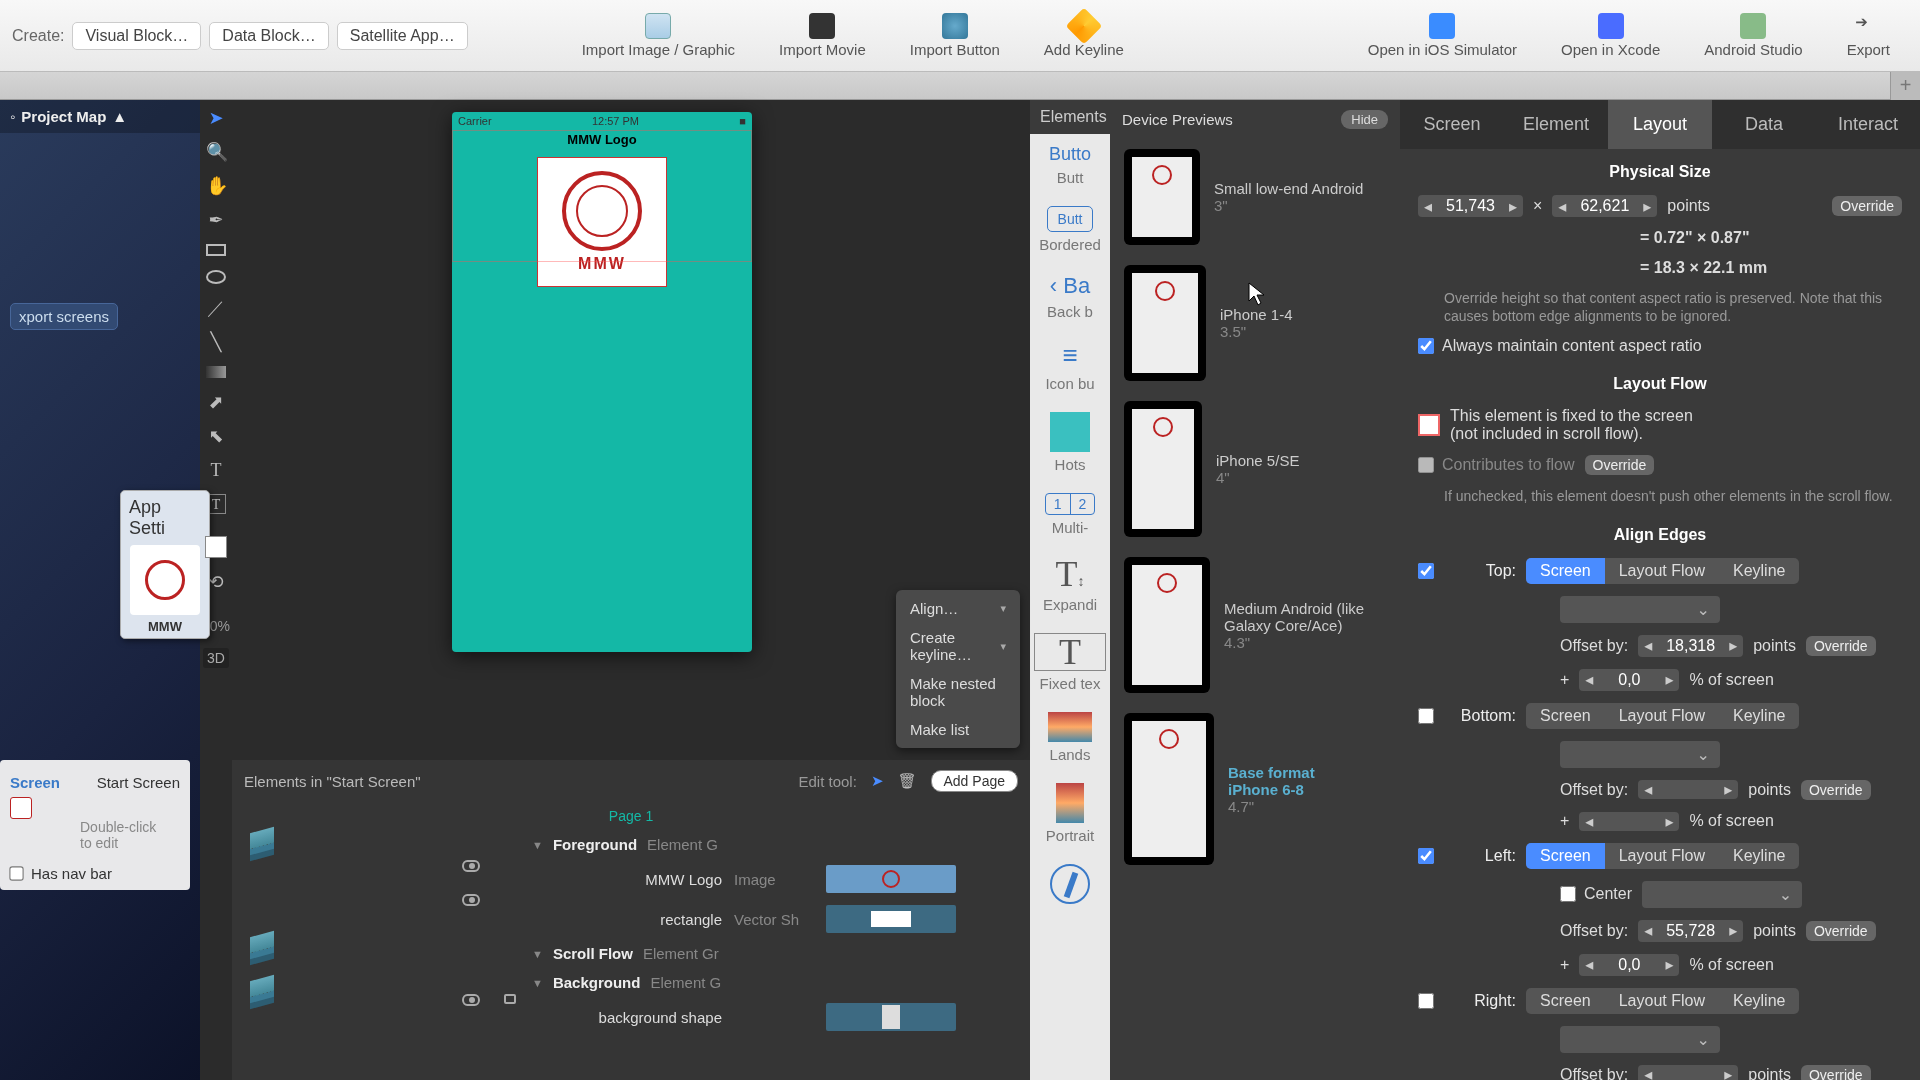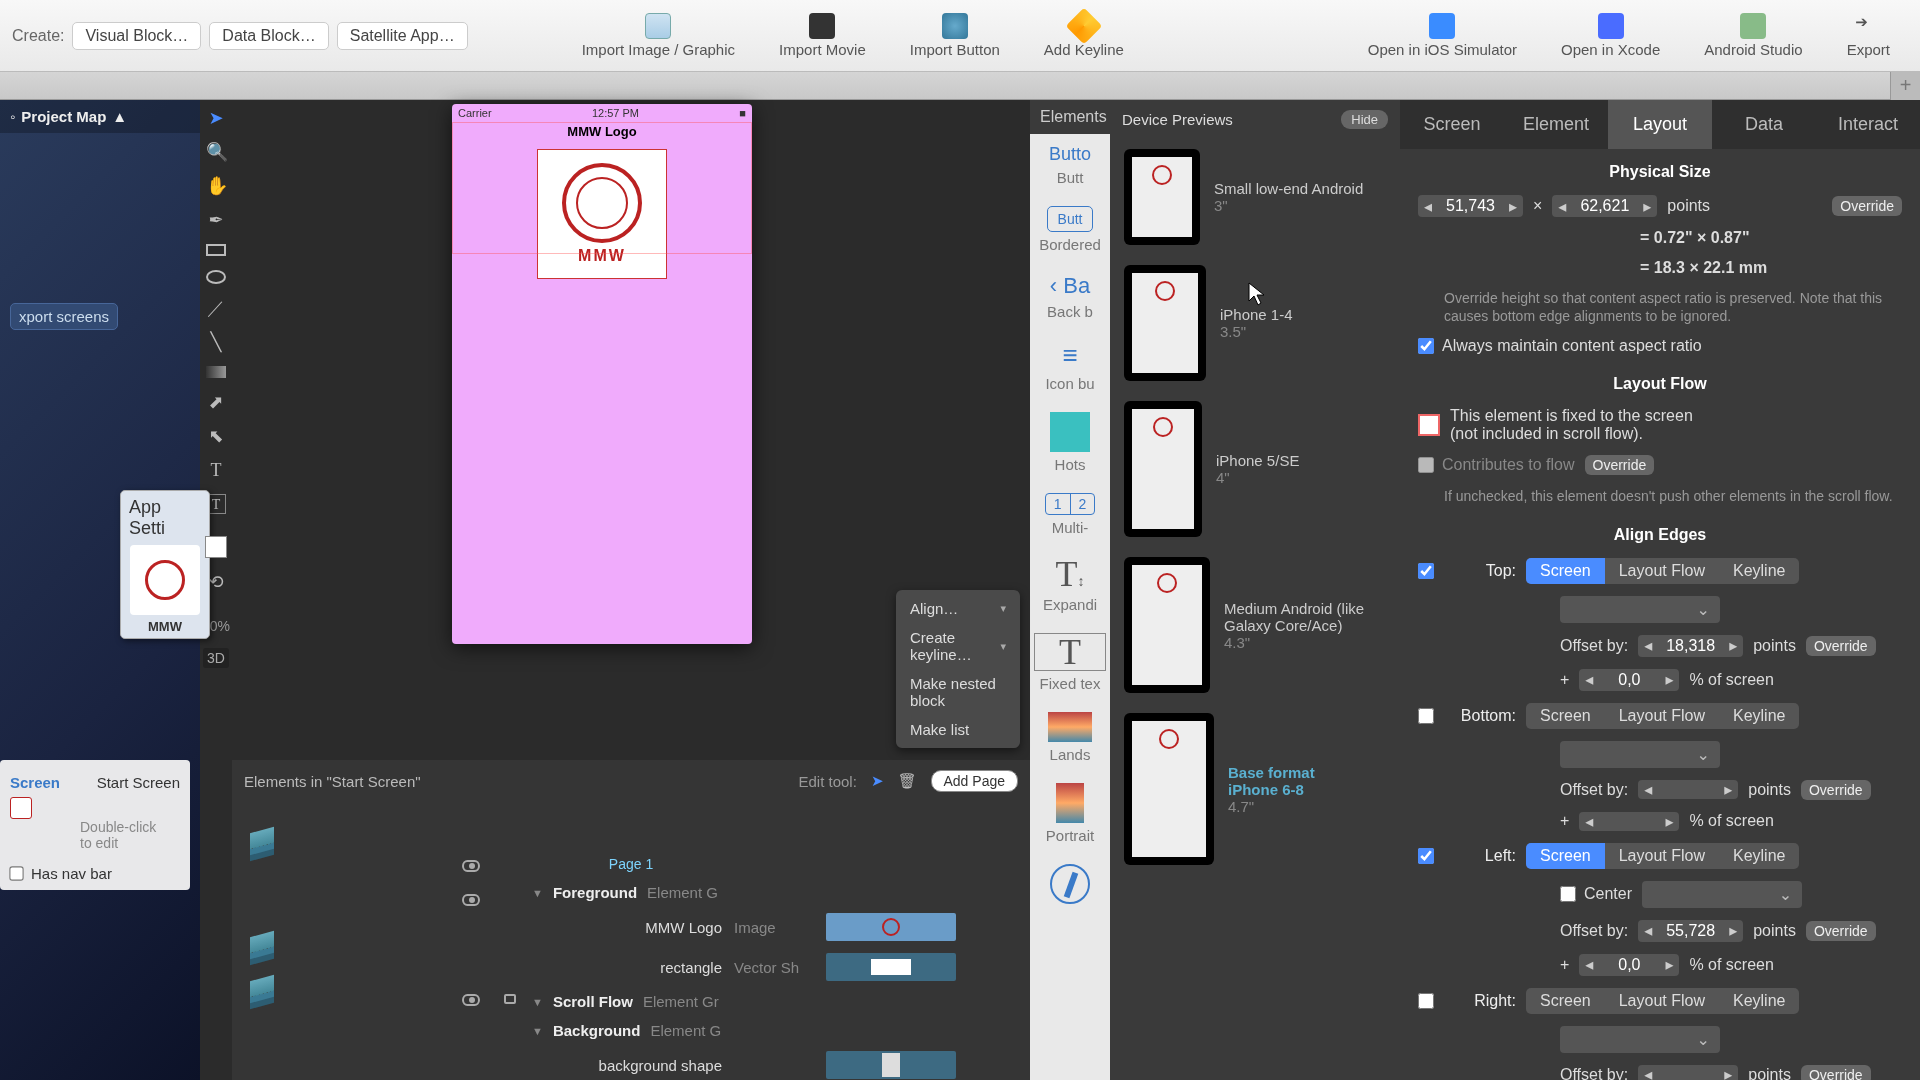--- a/index.html
+++ b/index.html
@@ -45,40 +45,40 @@
 .tool-strip .t { width:20px; height:20px; color:#bbb; font-size:18px; text-align:center; line-height:20px;}
 .tool-strip .t.rect { border:2px solid #bbb; height:12px;}
 .tool-strip .t.oval { border:2px solid #bbb; border-radius:50%; height:14px;}
 .tool-strip .sw { width:22px; height:22px; background:#fff; border:1px solid #888; margin-top:8px; position:relative;}
 .tool-strip .sw::after{content:"";position:absolute;left:-6px;top:6px;width:22px;height:22px;background:#000;z-index:-1;}
 .tool-strip .zoom { color:#999; font-size:14px; margin-top:12px;}
 .tool-strip .three-d { background:#222; color:#aaa; font-size:14px; padding:2px 4px; border-radius:3px;}
 
 
 .canvas-wrap { flex:1; background:#2b2b2b; position:relative;}
-.device { position:absolute; left:220px; top:4px; width:300px; height:540px; background:#f0abfc; border-radius:4px; box-shadow:0 4px 20px rgba(0,0,0,.6);}
+.device { position:absolute; left:220px; top:12px; width:300px; height:540px; background:#14b8a6; border-radius:4px; box-shadow:0 4px 20px rgba(0,0,0,.6);}
 .device .status { height:18px; display:flex; justify-content:space-between; align-items:center; padding:0 6px; font-size:11px; color:#333;}
 .device .title { text-align:center; font-size:13px; font-weight:600; padding:2px 0 6px;}
 .device .logo-box { width:130px; height:130px; margin:4px auto; border:1px solid #c33; background:#fff; display:flex; flex-direction:column; align-items:center; justify-content:center; gap:4px;}
 .device .logo-box .circ { width:80px; height:80px; border:4px solid #b22; border-radius:50%; position:relative;}
 .device .logo-box .circ::before{content:"";position:absolute;inset:10px;border:2px solid #b22;border-radius:50%;}
 .device .logo-box .mmw { color:#b22; font-weight:800; letter-spacing:2px;}
 .device .sel-outline { position:absolute; top:18px; left:0; right:0; height:132px; border:1px solid rgba(255,80,80,.4);}
 .context-menu { position:absolute; right:10px; top:490px; width:124px; background:#4a4a4a; border-radius:6px; padding:4px 0; box-shadow:0 3px 10px rgba(0,0,0,.5);}
 .context-menu .mi { padding:6px 14px; color:#ddd; font-size:15px; display:flex; justify-content:space-between; align-items:center;}
 .context-menu .mi .chev { color:#aaa; font-size:11px;}
 .cursor-svg{position:absolute;left:1015px; top:181px;}
 
 
 .elements-panel { position:absolute; left:0; right:0; bottom:0; height:320px; background:#353535; color:#ccc; font-size:15px;}
 .elements-panel .hdr { padding:10px 12px; color:#bbb; display:flex; align-items:center; gap:14px;}
 .elements-panel .hdr .title { flex:0 0 auto;}
 .elements-panel .hdr .spacer{flex:1;}
 .elements-panel .add-page { background:#fff; color:#333; border-radius:10px; padding:2px 12px; font-size:14px; border:1px solid #888;}
-.elements-panel .page-tab { text-align:center; color:#7dd3fc; font-size:14px; padding:6px 0;margin-top:48px;}
+.elements-panel .page-tab { text-align:center; color:#14b8a6; font-size:14px; padding:6px 0;}
 .elements-panel .layer-list { padding-left:80px;}
 .elements-panel .group { display:flex; align-items:center; gap:10px; padding:6px 0;}
 .elements-panel .group .tri { color:#888; font-size:11px;}
 .elements-panel .group .gname { font-weight:600; color:#eee;}
 .elements-panel .group .gtype { color:#888;}
 .elements-panel .item { display:flex; align-items:center; gap:12px; padding:6px 0 6px 40px;}
 .elements-panel .item .name { text-align:right; width:150px; color:#ddd;}
 .elements-panel .item .type { color:#888; width:80px;}
 .elements-panel .item .thumb { width:130px; height:28px; background:#3d6a82; display:flex; align-items:center; justify-content:center; border-radius:2px;}
 .elements-panel .item.selected .thumb { background:#6a9cc8;}

